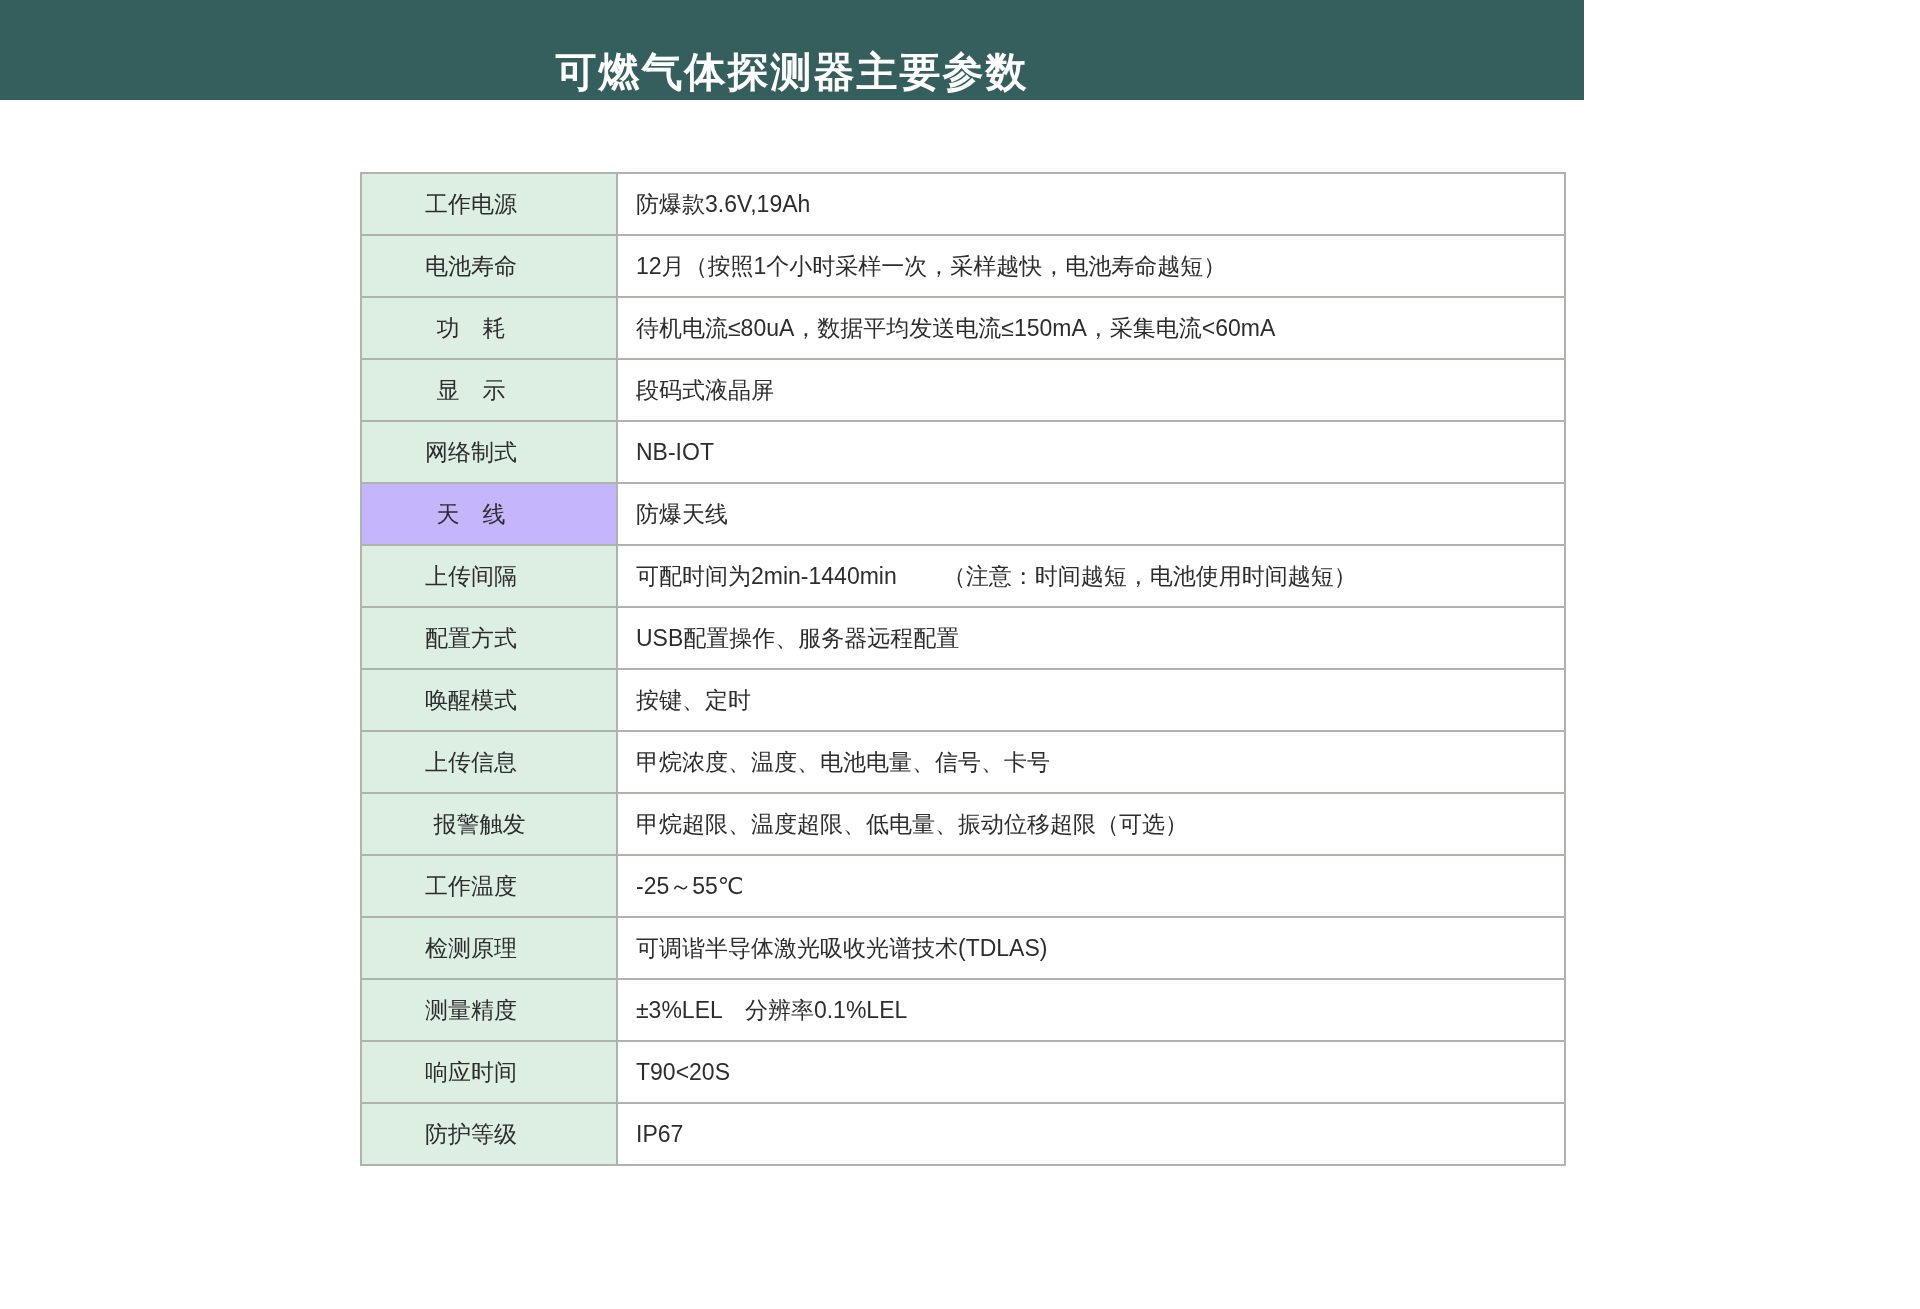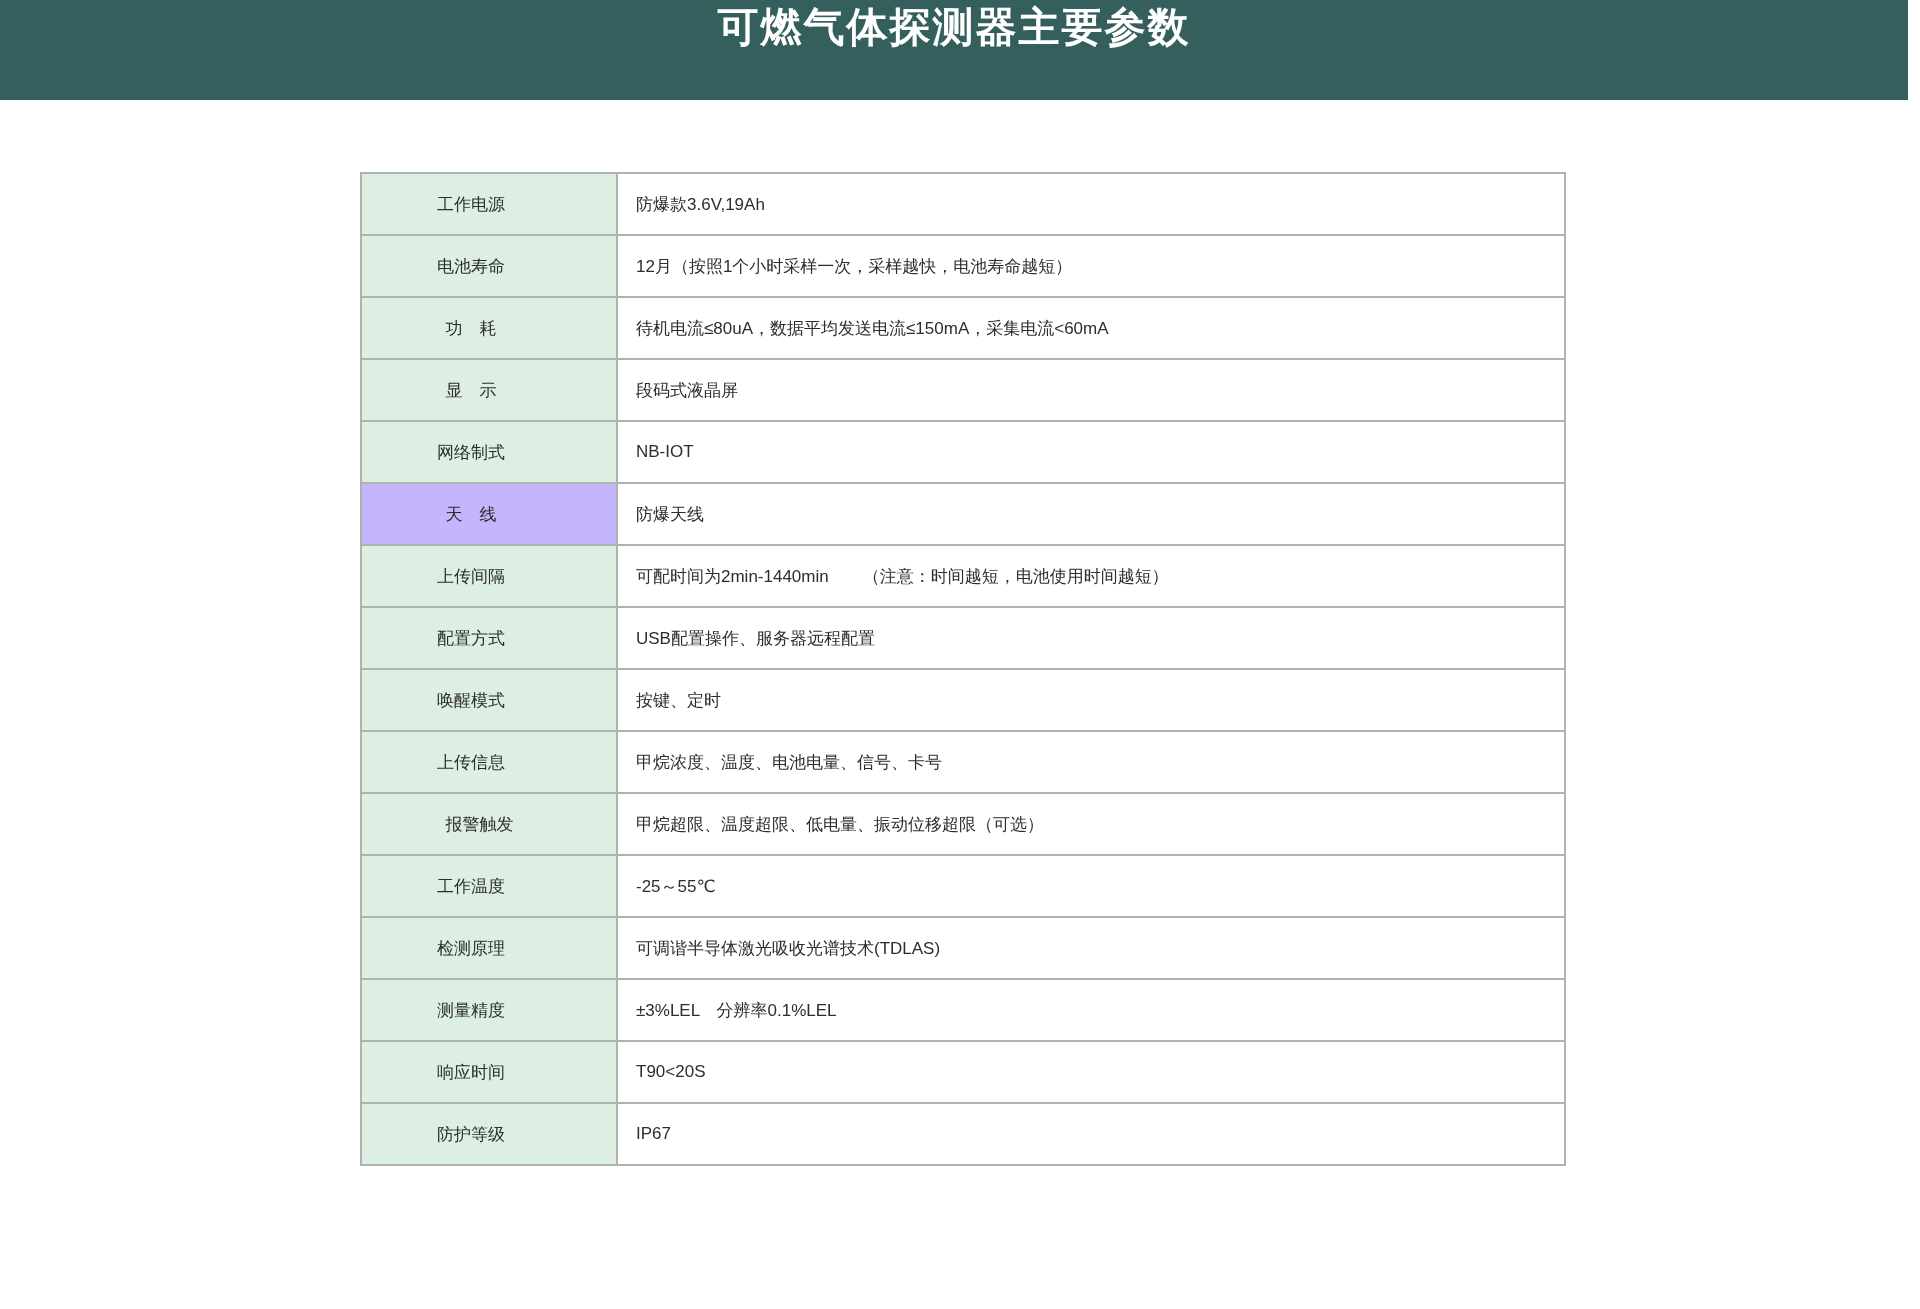--- a/index.html
+++ b/index.html
@@ -12,45 +12,45 @@
     position: relative;
     width: 1920px;
     height: 1309px;
     background: #ffffff;
     overflow: hidden;
   }
   .header-banner {
     position: absolute;
     left: 0;
     top: 0;
-    width: 1908px;
+    width: 1584px;
     height: 100px;
     background: #355f5d;
     display: flex;
-    align-items: flex-start;
+    align-items: flex-end;
     justify-content: center;
   }
   .header-title {
     color: #ffffff;
     font-size: 41px;
     font-weight: 700;
     letter-spacing: 2px;
   }
   .spec-table {
     position: absolute;
     left: 360px;
     top: 172px;
     width: 1206px;
     border-collapse: collapse;
     table-layout: fixed;
   }
   .spec-table td {
     border: 2px solid #14532d;
     height: 60px;
-    font-size: 17px;
+    font-size: 23px;
     color: #2d2d2d;
     vertical-align: middle;
     white-space: nowrap;
     overflow: hidden;
   }
   .label-cell {
     width: 218px;
     background: #ddefe3;
     text-align: center;
     padding: 0 36px 0 0;

